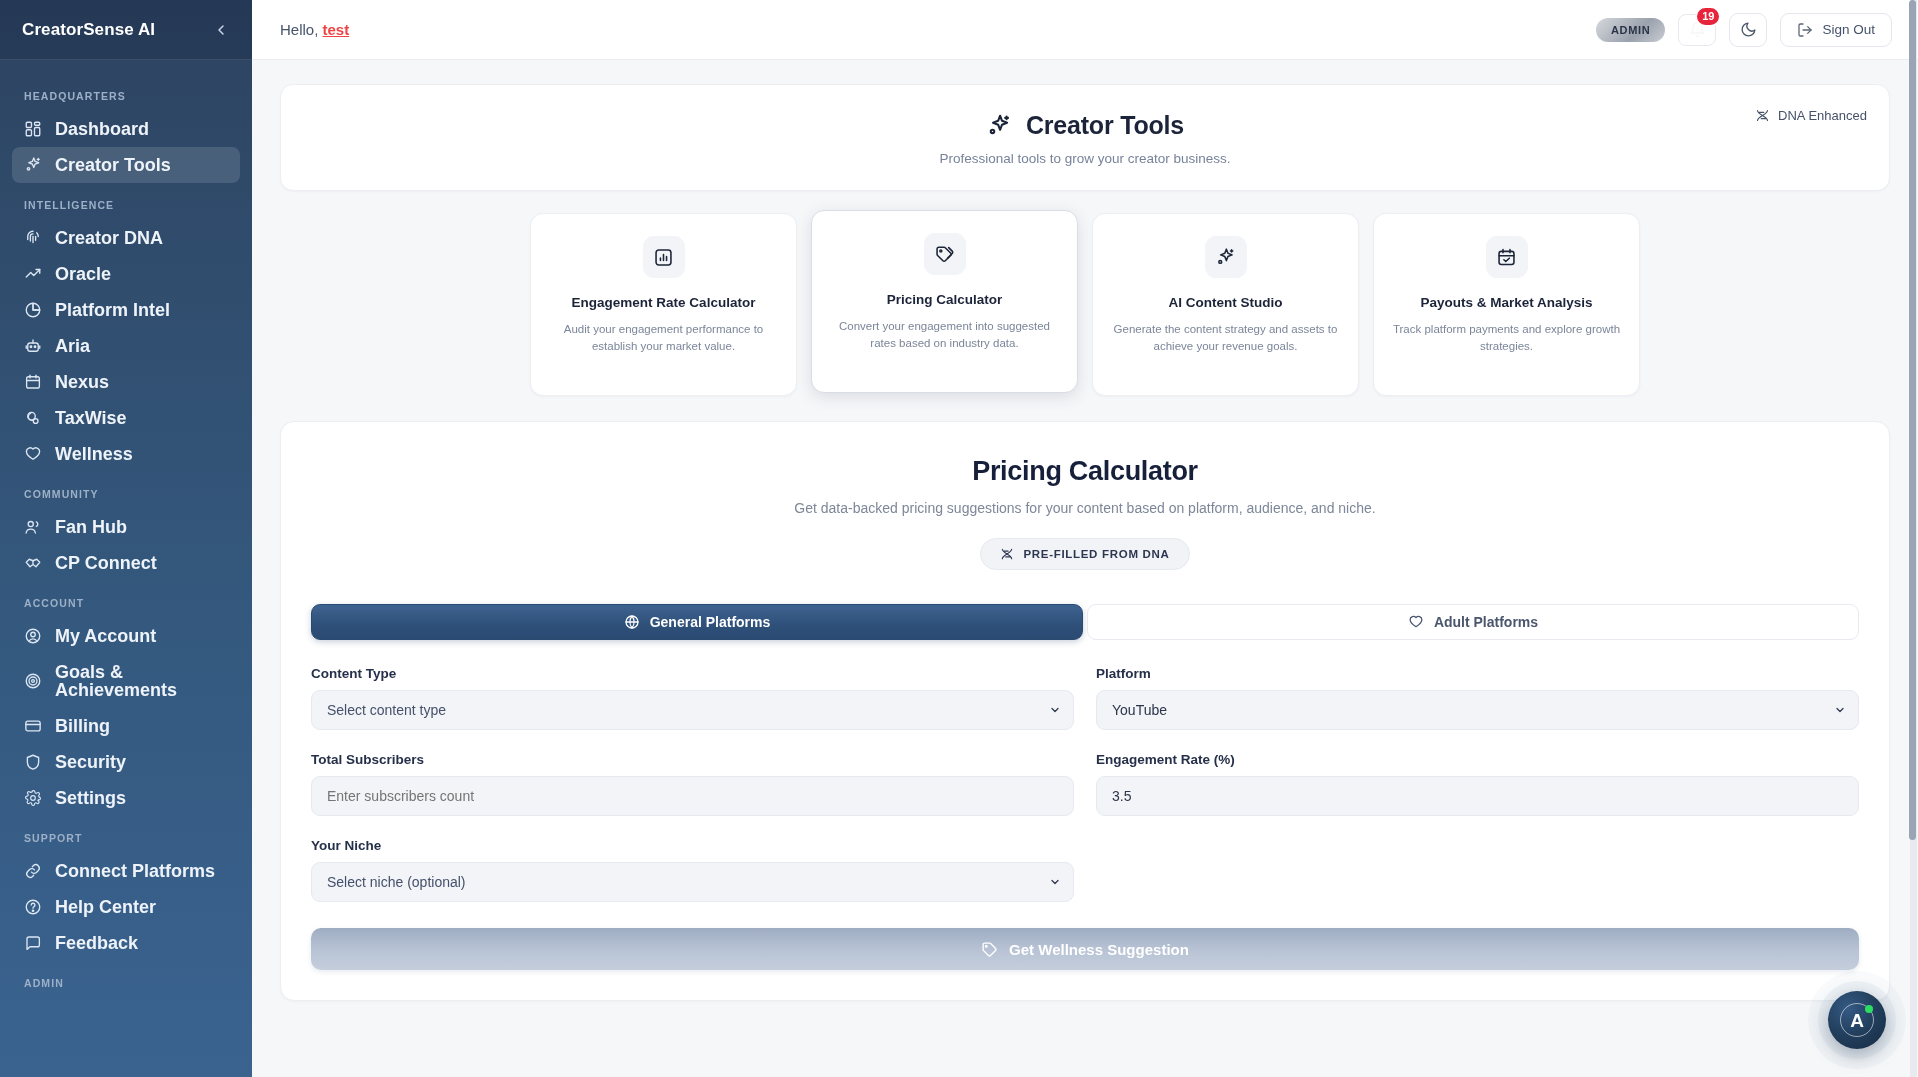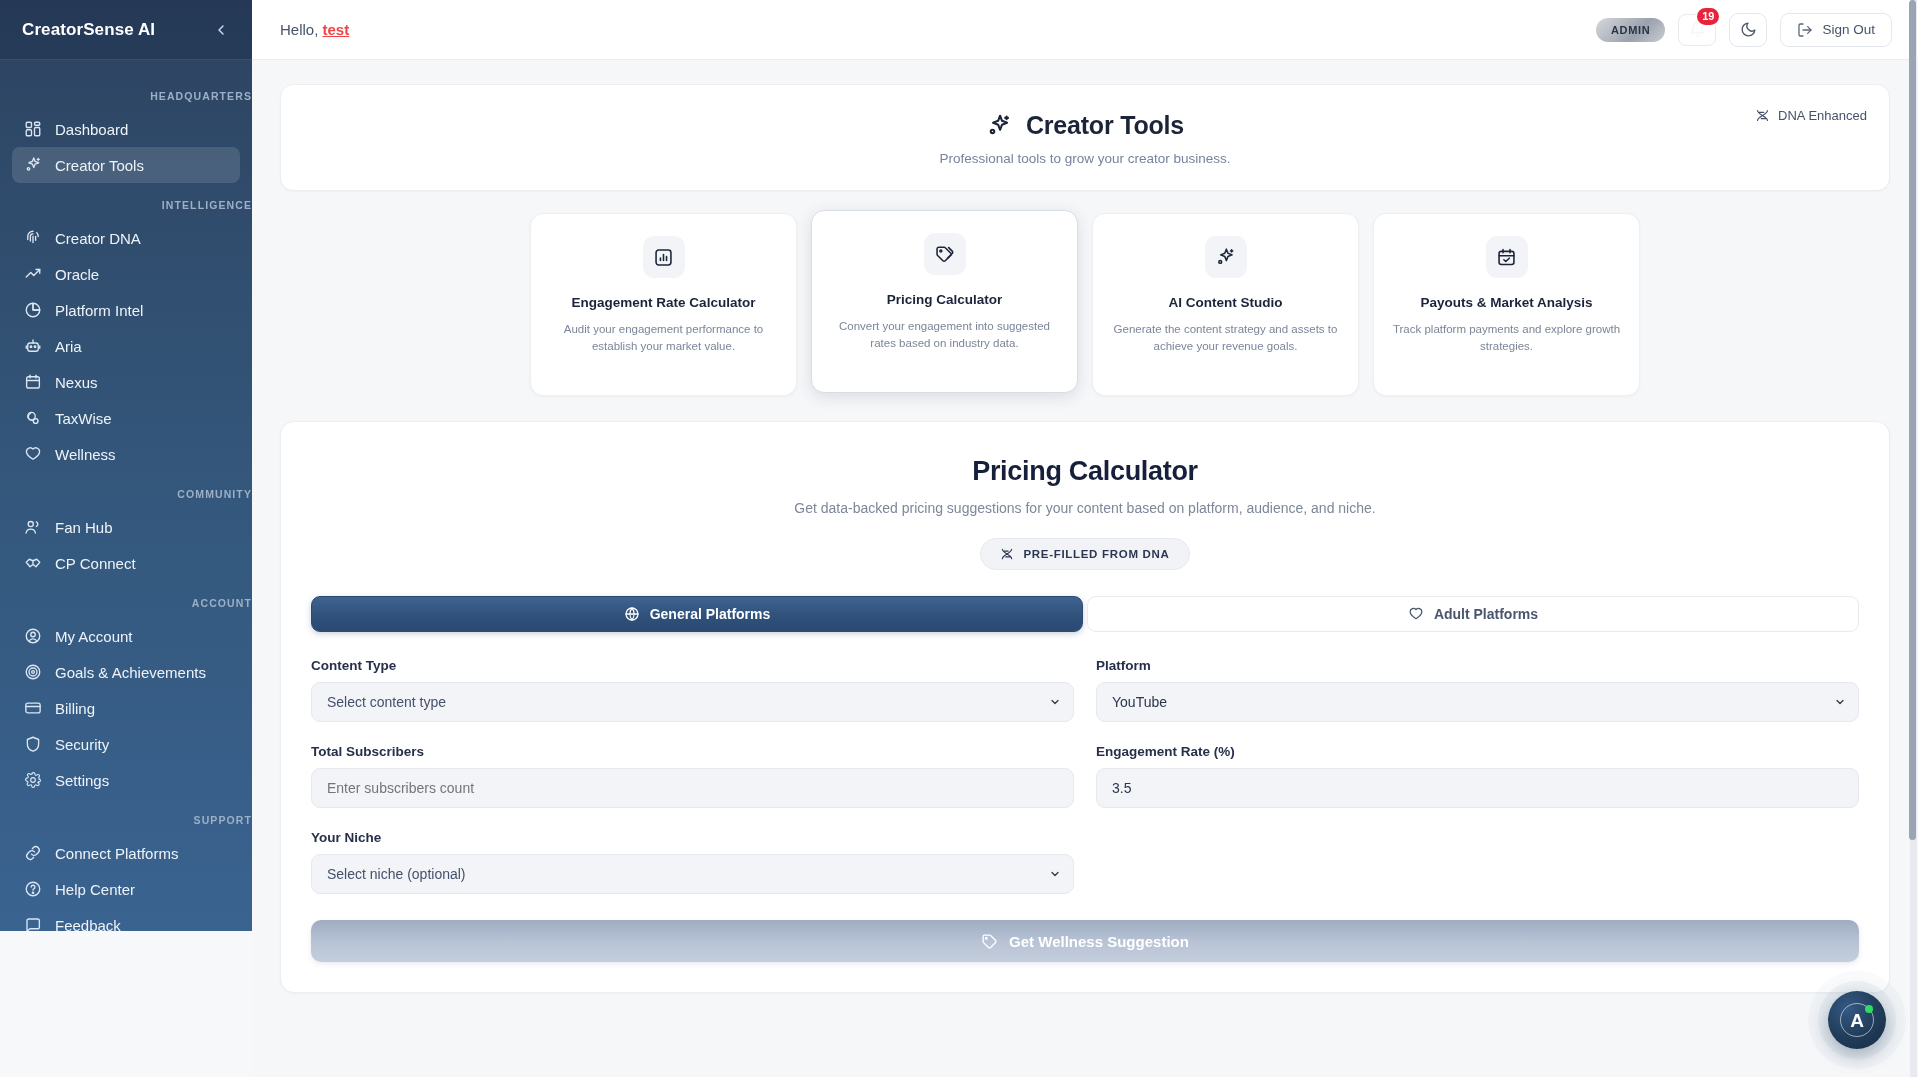--- a/index.html
+++ b/index.html
@@ -6,23 +6,23 @@
   html, body {
     width: 1918px; height: 1077px;
     font-family: "Liberation Sans", sans-serif;
     background: #f7f8fa;
     overflow: hidden;
   }
   .app { display: flex; width: 1918px; height: 1077px; }
 
   
   .sidebar {
-    width: 252px; height: 931px; flex: 0 0 252px;
+    width: 252px; height: 1077px; flex: 0 0 252px;
     background: linear-gradient(180deg, #2d4360 0%, #34587d 55%, #3a6390 100%);
-    color: #fff; position: relative; overflow: hidden; text-align: right;
+    color: #fff; position: relative; overflow: hidden;
   }
   .sidebar-scroll { height: 1077px; overflow: hidden; position: relative; }
   .sidebar-head {
     height: 60px; display: flex; align-items: center; justify-content: space-between;
     padding: 0 20px 0 22px;
     border-bottom: 1px solid rgba(255,255,255,0.10);
     background: rgba(20,38,62,0.30);
   }
   .brand { font-size: 17px; font-weight: 700; letter-spacing: .1px; color: #fff; }
   .collapse-btn {
@@ -31,21 +31,21 @@
   }
   .nav { padding: 16px 0 30px 0; }
   .nav-section {
     font-size: 10.5px; font-weight: 700; letter-spacing: 1.1px;
     color: #9db0c7; padding: 16px 0 9px 24px; text-transform: uppercase;
   }
   .nav-section.first { padding-top: 14px; }
   .nav-item {
     display: flex; align-items: center; gap: 13px;
     margin: 0 12px; padding: 9px 12px; border-radius: 8px;
-    font-size: 15px; font-weight: 400; color: #eef3f9; cursor: pointer;
+    font-size: 18px; font-weight: 700; color: #eef3f9; cursor: pointer;
     line-height: 1;
   }
   .nav-item .ico { width: 18px; height: 18px; flex: 0 0 18px; display:block; color:#dbe6f2; }
   .nav-item.active { background: rgba(255,255,255,0.13); }
   .sb-track {
     position: absolute; right: 1px; top: 0; width: 7px; height: 1077px;
     background: #e8eaef;
   }
   .sb-thumb {
     position: absolute; right: 1px; top: 0; width: 7px; height: 840px;
@@ -145,21 +145,21 @@
   .panel-sub { text-align: center; margin-top: 13px; font-size: 14px; color: #7d8798; }
   .prefill-wrap { display: flex; justify-content: center; margin-top: 22px; }
   .prefill {
     display: inline-flex; align-items: center; gap: 9px;
     background: #f1f3f7; border: 1px solid #e6e9ef; border-radius: 999px;
     padding: 8px 19px; font-size: 11.5px; font-weight: 700; letter-spacing: .7px;
     color: #2c3651; cursor: pointer;
   }
   .prefill .ico { width: 14px; height: 14px; color: #2c3651; }
 
-  .seg-row { display: flex; gap: 4px; margin-top: 26px; text-align: center; }
+  .seg-row { display: flex; gap: 4px; margin-top: 34px; text-align: center; }
   .seg {
     flex: 1 1 0; height: 36px; border-radius: 9px;
     display: flex; align-items: center; justify-content: center; gap: 10px;
     font-size: 14px; font-weight: 700; cursor: pointer;
   }
   .seg.on {
     background: linear-gradient(180deg,#3b5f88 0%, #2c4straight 0%, #2f4f74 55%, #2b4straight 100%);
     background: linear-gradient(180deg,#3f6390 0%, #2e5079 60%, #2b4a72 100%);
     color: #fff; border: 1px solid #2b4a72;
     box-shadow: 0 2px 6px rgba(40,70,110,.25);

